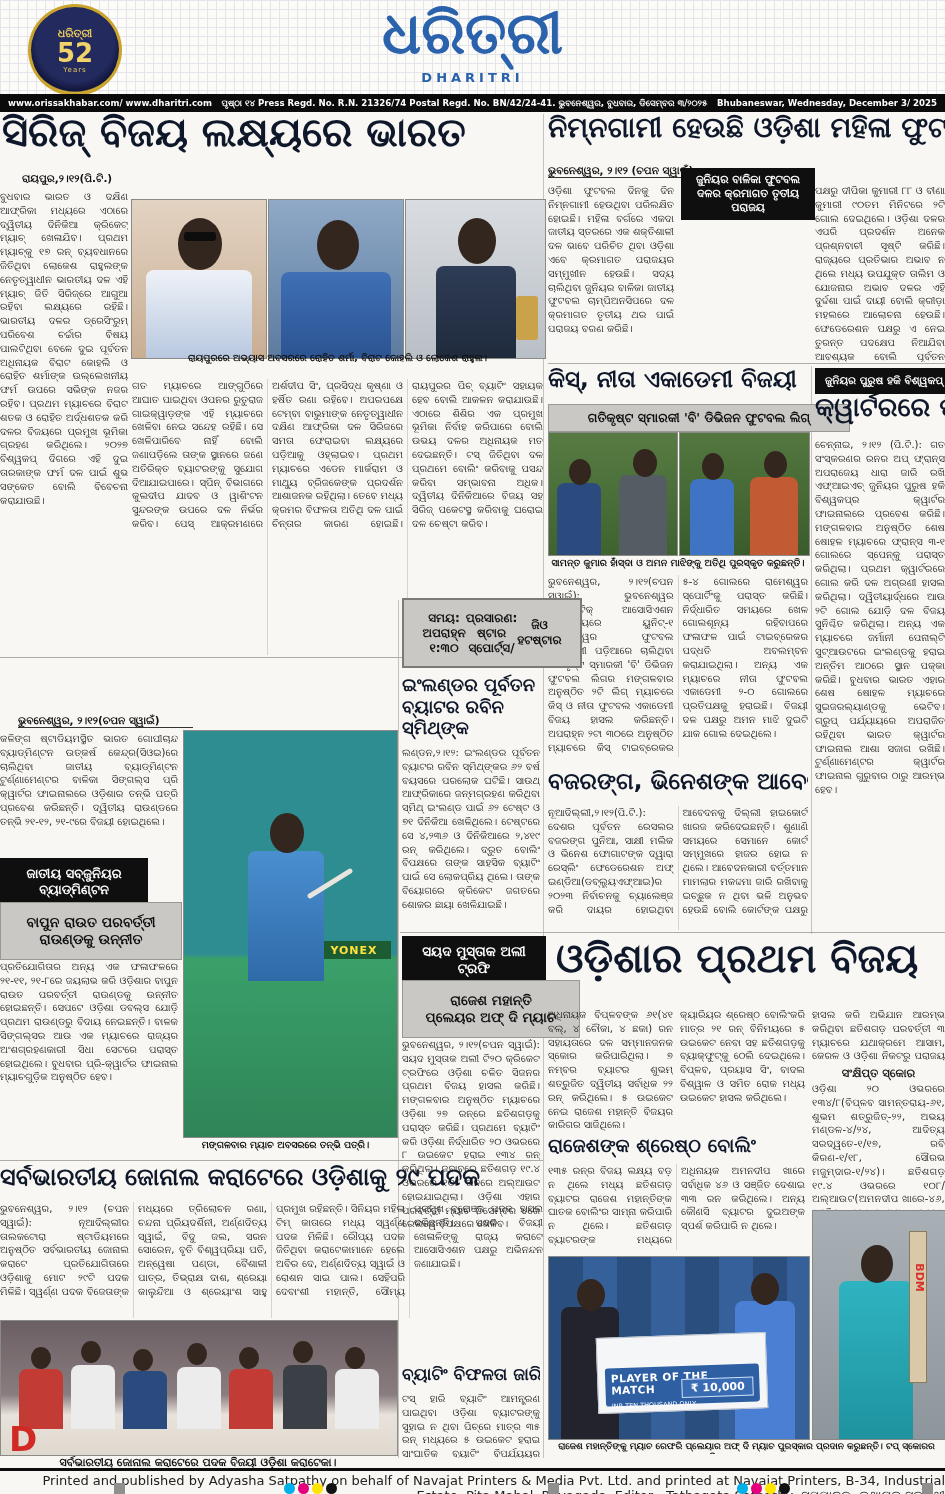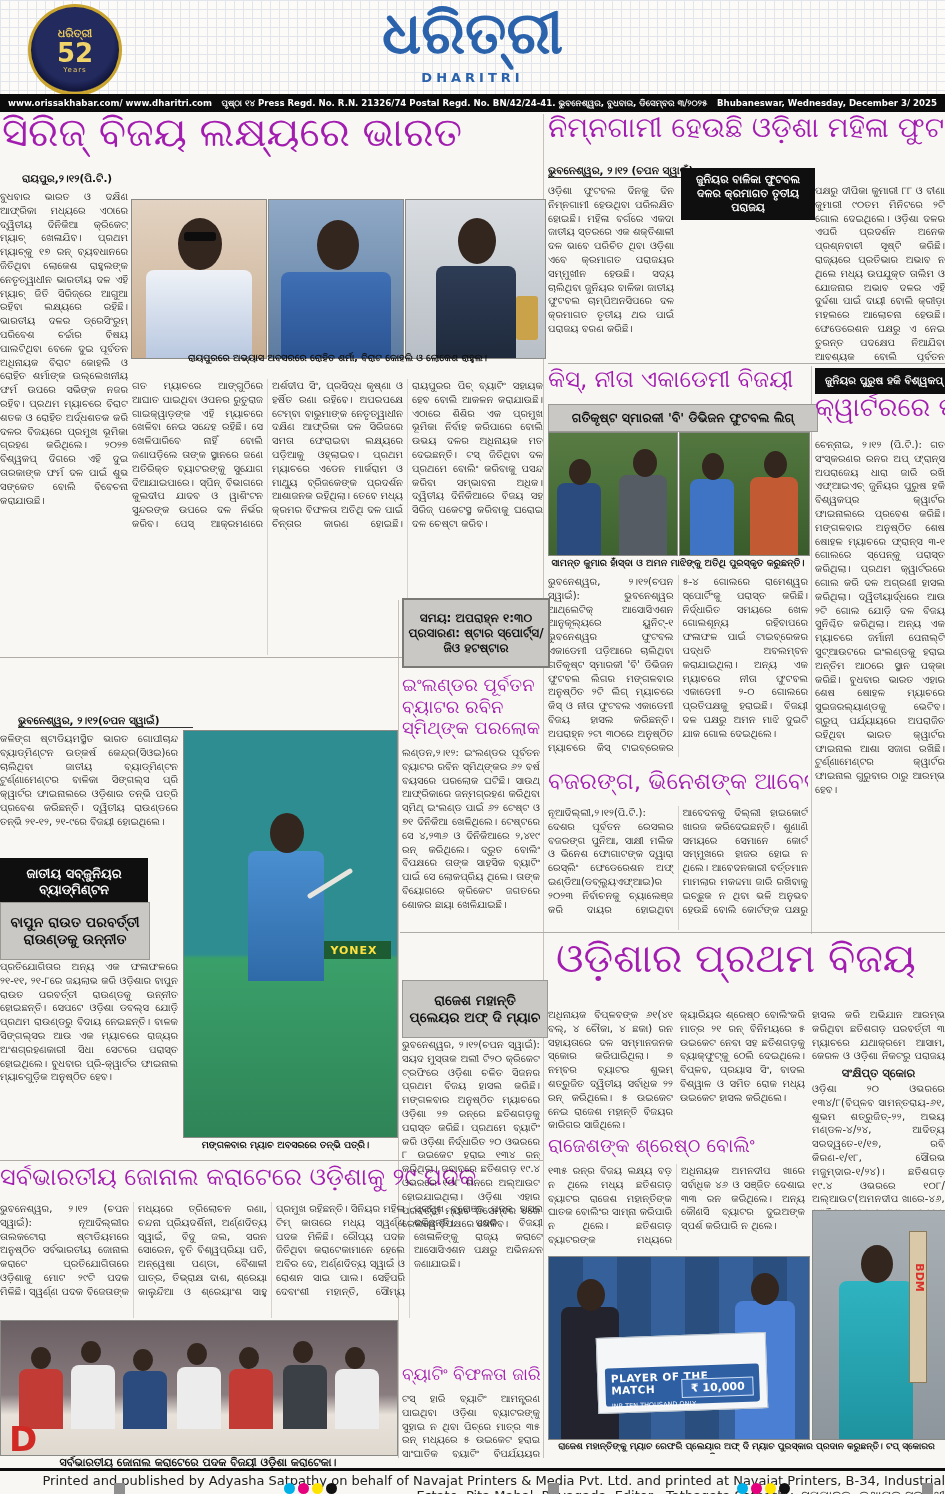--- a/index.html
+++ b/index.html
@@ -1,28 +1,28 @@
 <!DOCTYPE html>
 <html><head>
 <meta charset="utf-8">
 <style>
   html,body{margin:0;padding:0;background:#e8e6e0;}
   #page{position:relative;width:945px;height:1494px;margin:0 auto;background:#f8f7f3;overflow:hidden;
         font-family:"DejaVu Sans","Liberation Sans",sans-serif;color:#1b1b1b;}
   .abs{position:absolute;}
-  .hl{font-weight:normal;color:#a21caf;line-height:1.04;overflow:hidden;}
+  .hl{font-weight:bold;color:#0f172a;line-height:1.04;overflow:hidden;}
   .bodytxt{font-size:10px;line-height:1.38;text-align:justify;color:#222;overflow:hidden;}
   .dateline{font-weight:bold;font-size:10.5px;color:#111;white-space:nowrap;overflow:hidden;}
   .cols2{column-count:2;column-gap:9px;column-rule:1px solid #d5d3cc;}
   .cols3{column-count:3;column-gap:9px;column-rule:1px solid #d5d3cc;}
   .cols4{column-count:4;column-gap:9px;column-rule:1px solid #d5d3cc;}
   .kickblack{background:#0f0f0f;color:#fff;font-weight:bold;text-align:center;
              display:flex;align-items:center;justify-content:center;padding:2px 4px;line-height:1.25;}
   .kickgray{background:#c9c8c4;color:#0f0f0f;font-weight:bold;text-align:center;
-            display:flex;align-items:center;justify-content:center;padding:2px 4px;line-height:1.25;border:1px solid #9a9892;}
+            display:flex;align-items:center;justify-content:center;padding:2px 20px;line-height:1.25;border:1px solid #9a9892;}
   .caption{font-size:9.5px;font-weight:bold;text-align:center;color:#111;overflow:hidden;}
   .photo{border:1px solid #8a8a86;overflow:hidden;}
   .vline{background:#c4c2bb;width:1px;}
   .hline{background:#aeaca5;height:1px;}
   
   #masthead-strip{left:0;top:0;width:945px;height:94px;background:#fcfbf8;
     background-image:linear-gradient(#e2e5ec 1px,transparent 1px),linear-gradient(90deg,#e2e5ec 1px,transparent 1px);
     background-size:9px 9px;}
   .badge{left:28px;top:4px;width:88px;height:86px;border-radius:50%;
     background:radial-gradient(circle at 50% 42%,#232a5e 58%,#11153a 72%,#d4af37 74%,#b08a1e 100%);
@@ -120,21 +120,21 @@
     <div class="ph-torso" style="left:70px;top:44px;width:48px;height:78px;background:#c25b33"></div>
     <div class="ph-head" style="left:84px;top:18px;width:23px;height:27px"></div>
   </div>
   <div class="abs caption" style="left:548px;top:557px;width:260px;height:14px">ସାମନ୍ତ କୁମାର ହାଁସ୍ଦା ଓ ଅମନ ମାଝିଙ୍କୁ ଅତିଥି ପୁରସ୍କୃତ କରୁଛନ୍ତି।</div>
   <div class="abs bodytxt cols2" style="left:548px;top:575px;width:260px;height:182px">ଭୁବନେଶ୍ୱର, ୨।୧୨(ଚପନ ସ୍ୱାଇଁ): ଭୁବନେଶ୍ୱର ଆଥ୍‌ଲେଟିକ୍ ଆସୋସିଏଶନ ଆନୁକୂଲ୍ୟରେ ୟୁନିଟ୍-୧ ଭୁବନେଶ୍ୱର ଫୁଟବଲ ଏକାଡେମୀ ପଡ଼ିଆରେ ଚାଲିଥିବା ଗତିକୃଷ୍ଟ ସ୍ମାରକୀ 'ବି' ଡିଭିଜନ ଫୁଟବଲ ଲିଗର ମଙ୍ଗଳବାର ଅନୁଷ୍ଠିତ ୨ଟି ଲିଗ୍ ମ୍ୟାଚରେ କିସ୍ ଓ ନୀତା ଫୁଟବଲ ଏକାଡେମୀ ବିଜୟ ହାସଲ କରିଛନ୍ତି। ଅପରାହ୍ନ ୨ଟା ୩୦ରେ ଅନୁଷ୍ଠିତ ମ୍ୟାଚରେ କିସ୍ ଟାଇବ୍ରେକର ୫-୪ ଗୋଲରେ ରାମେଶ୍ୱର ସ୍ପୋର୍ଟିଂକୁ ପରାସ୍ତ କରିଛି। ନିର୍ଦ୍ଧାରିତ ସମୟରେ ଖେଳ ଗୋଲଶୂନ୍ୟ ରହିବାପରେ ଫଳାଫଳ ପାଇଁ ଟାଇବ୍ରେକର ପଦ୍ଧତି ଅବଲମ୍ବନ କରାଯାଇଥିଲା। ଅନ୍ୟ ଏକ ମ୍ୟାଚରେ ନୀତା ଫୁଟବଲ ଏକାଡେମୀ ୨-୦ ଗୋଲରେ ପ୍ରତିପକ୍ଷକୁ ହରାଇଛି। ବିଜୟୀ ଦଳ ପକ୍ଷରୁ ଅମନ ମାଝି ଦୁଇଟି ଯାକ ଗୋଲ ଦେଇଥିଲେ।</div>
 
   <div class="abs kickblack" style="left:815px;top:368px;width:130px;height:22px;font-size:10.5px">ଜୁନିୟର ପୁରୁଷ ହକି ବିଶ୍ୱକପ୍</div>
   <div class="abs hl" style="left:815px;top:394px;width:130px;height:38px;font-size:26px;white-space:nowrap">କ୍ୱାର୍ଟରରେ ଫ୍ରାନ୍ସ</div>
   <div class="abs bodytxt" style="left:815px;top:438px;width:130px;height:492px">ଚେନ୍ନାଇ, ୨।୧୨ (ପି.ଟି.): ଗତ ସଂସ୍କରଣର ରନର ଅପ୍ ଫ୍ରାନ୍ସ ଅପରାଜେୟ ଧାରା ଜାରି ରଖି ଏଫ୍‌ଆଇଏଚ୍ ଜୁନିୟର ପୁରୁଷ ହକି ବିଶ୍ୱକପ୍‌ର କ୍ୱାର୍ଟର ଫାଇନାଲରେ ପ୍ରବେଶ କରିଛି। ମଙ୍ଗଳବାର ଅନୁଷ୍ଠିତ ଶେଷ ଷୋହଳ ମ୍ୟାଚରେ ଫ୍ରାନ୍ସ ୩-୧ ଗୋଲରେ ସ୍ପେନ୍‌କୁ ପରାସ୍ତ କରିଥିଲା। ପ୍ରଥମ କ୍ୱାର୍ଟରରେ ଗୋଲ କରି ଦଳ ଅଗ୍ରଣୀ ହାସଲ କରିଥିଲା। ଦ୍ୱିତୀୟାର୍ଦ୍ଧରେ ଆଉ ୨ଟି ଗୋଲ ଯୋଡ଼ି ଦଳ ବିଜୟ ସୁନିଶ୍ଚିତ କରିଥିଲା। ଅନ୍ୟ ଏକ ମ୍ୟାଚରେ ଜର୍ମାନୀ ପେନାଲ୍ଟି ସୁଟ୍‌ଆଉଟରେ ଇଂଲଣ୍ଡକୁ ହରାଇ ଅନ୍ତିମ ଆଠରେ ସ୍ଥାନ ପକ୍କା କରିଛି। ବୁଧବାର ଭାରତ ଏହାର ଶେଷ ଷୋହଳ ମ୍ୟାଚରେ ସୁଇଜରଲ୍ୟାଣ୍ଡକୁ ଭେଟିବ। ଗ୍ରୁପ୍ ପର୍ଯ୍ୟାୟରେ ଅପରାଜିତ ରହିଥିବା ଭାରତ କ୍ୱାର୍ଟର ଫାଇନାଲ ଆଶା ସଜାଗ ରଖିଛି। ଟୁର୍ଣ୍ଣାମେଣ୍ଟର କ୍ୱାର୍ଟର ଫାଇନାଲ ଗୁରୁବାର ଠାରୁ ଆରମ୍ଭ ହେବ।</div>
 
-  <div class="abs kickgray" style="left:402px;top:598px;width:136px;height:62px;font-size:12px;flex-direction:column;border:2px solid #7c7a74">
+  <div class="abs kickgray" style="left:402px;top:598px;width:136px;height:62px;font-size:12px;border:2px solid #7c7a74">
     <div>ସମୟ: ଅପରାହ୍ନ ୧:୩୦</div>
     <div>ପ୍ରସାରଣ: ଷ୍ଟାର ସ୍ପୋର୍ଟ୍ସ/</div>
     <div>ଜିଓ ହଟଷ୍ଟାର</div>
   </div>
 
   <div class="abs hl" style="left:402px;top:674px;width:138px;height:66px;font-size:18px;line-height:1.2">ଇଂଲଣ୍ଡର ପୂର୍ବତନ ବ୍ୟାଟର ରବିନ ସ୍ମିଥ୍‌ଙ୍କ ପରଲୋକ</div>
   <div class="abs bodytxt" style="left:402px;top:746px;width:138px;height:184px">ଲଣ୍ଡନ,୨।୧୨: ଇଂଲଣ୍ଡର ପୂର୍ବତନ ବ୍ୟାଟର ରବିନ ସ୍ମିଥ୍‌ଙ୍କର ୬୨ ବର୍ଷ ବୟସରେ ପରଲୋକ ଘଟିଛି। ସାଉଥ୍ ଆଫ୍ରିକାରେ ଜନ୍ମଗ୍ରହଣ କରିଥିବା ସ୍ମିଥ୍ ଇଂଲଣ୍ଡ ପାଇଁ ୬୨ ଟେଷ୍ଟ ଓ ୭୧ ଦିନିକିଆ ଖେଳିଥିଲେ। ଟେଷ୍ଟରେ ସେ ୪,୨୩୬ ଓ ଦିନିକିଆରେ ୨,୪୧୯ ରନ୍ କରିଥିଲେ। ଦ୍ରୁତ ବୋଲିଂ ବିପକ୍ଷରେ ତାଙ୍କ ସାହସିକ ବ୍ୟାଟିଂ ପାଇଁ ସେ ଲୋକପ୍ରିୟ ଥିଲେ। ତାଙ୍କ ବିୟୋଗରେ କ୍ରିକେଟ ଜଗତରେ ଶୋକର ଛାୟା ଖେଳିଯାଇଛି।</div>
 
   <div class="abs hl" style="left:548px;top:770px;width:260px;height:32px;font-size:23px;white-space:nowrap">ବଜରଙ୍ଗ, ଭିନେଶଙ୍କ ଆବେଦନ ଖାରଜ</div>
   <div class="abs bodytxt cols2" style="left:548px;top:806px;width:260px;height:124px">ନୂଆଦିଲ୍ଲୀ,୨।୧୨(ପି.ଟି.): ଦେଶର ପୂର୍ବତନ ରେସଲର ବଜରଙ୍ଗ ପୁନିଆ, ସାକ୍ଷୀ ମଲିକ ଓ ଭିନେଶ ଫୋଗାଟଙ୍କ ଦ୍ୱାରା ରେସ୍ଲିଂ ଫେଡେରେଶନ ଅଫ୍ ଇଣ୍ଡିଆ(ଡବ୍ଲ୍ୟୁଏଫ୍‌ଆଇ)ର ୨୦୨୩ ନିର୍ବାଚନକୁ ଚ୍ୟାଲେଞ୍ଜ କରି ଦାୟର ହୋଇଥିବା ଆବେଦନକୁ ଦିଲ୍ଲୀ ହାଇକୋର୍ଟ ଖାରଜ କରିଦେଇଛନ୍ତି। ଶୁଣାଣି ସମୟରେ ସେମାନେ କୋର୍ଟ ସମ୍ମୁଖରେ ହାଜର ହୋଇ ନ ଥିଲେ। ଆବେଦନକାରୀ ବର୍ତ୍ତମାନ ମାମଲାର ମକଦ୍ଦମା ଜାରି ରଖିବାକୁ ଇଚ୍ଛୁକ ନ ଥିବା ଭଳି ଅନୁଭବ ହେଉଛି ବୋଲି କୋର୍ଟଙ୍କ ପକ୍ଷରୁ ଜାରି କରାଯାଇଥିବା ନିର୍ଦ୍ଦେଶରେ କୁହାଯାଇଛି। ୨୦୨୩ ଡିସେମ୍ବରରେ ଅନୁଷ୍ଠିତ ନିର୍ବାଚନରେ ସଞ୍ଜୟ ସିଂ ସଭାପତି ନିର୍ବାଚିତ ହୋଇଥିଲେ।</div>
@@ -167,20 +167,21 @@
     <div class="ph-torso" style="left:70px;top:44px;width:44px;height:64px;background:#ececec"></div>
     <div class="ph-torso" style="left:122px;top:50px;width:44px;height:58px;background:#2b4b7e"></div>
     <div class="ph-torso" style="left:176px;top:46px;width:44px;height:62px;background:#ececec"></div>
     <div class="ph-torso" style="left:228px;top:48px;width:44px;height:60px;background:#c23b34"></div>
     <div class="ph-torso" style="left:282px;top:44px;width:44px;height:64px;background:#3b3f46"></div>
     <div class="ph-torso" style="left:334px;top:48px;width:44px;height:60px;background:#ececec"></div>
     <div class="bannerD" style="left:8px;bottom:-4px">D</div>
   </div>
   <div class="abs caption" style="left:0;top:1456px;width:396px;height:12px;font-size:11px">ସର୍ବଭାରତୀୟ ଜୋନାଲ କରାଟେରେ ପଦକ ବିଜୟୀ ଓଡ଼ିଶା କରାଟେକା।</div>
 
+  <div class="abs kickblack" style="left:402px;top:936px;width:136px;height:44px;font-size:13.5px">ସୟଦ ମୁସ୍ତାକ ଅଲୀ ଟ୍ରଫି</div>
   <div class="abs kickgray" style="left:402px;top:980px;width:136px;height:52px;font-size:13.5px">ରାଜେଶ ମହାନ୍ତି ପ୍ଲେୟର ଅଫ୍ ଦି ମ୍ୟାଚ</div>
   <div class="abs hl" style="left:556px;top:938px;width:389px;height:62px;font-size:40px;white-space:nowrap">ଓଡ଼ିଶାର ପ୍ରଥମ ବିଜୟ</div>
   <div class="abs bodytxt" style="left:402px;top:1038px;width:138px;height:322px">ଭୁବନେଶ୍ୱର, ୨।୧୨(ଚପନ ସ୍ୱାଇଁ): ସୟଦ ମୁସ୍ତାକ ଅଲୀ ଟି୨୦ କ୍ରିକେଟ ଟ୍ରଫିରେ ଓଡ଼ିଶା ଚଳିତ ସିଜନର ପ୍ରଥମ ବିଜୟ ହାସଲ କରିଛି। ମଙ୍ଗଳବାର ଅନୁଷ୍ଠିତ ମ୍ୟାଚରେ ଓଡ଼ିଶା ୨୭ ରନ୍‌ରେ ଛତିଶଗଡ଼କୁ ପରାସ୍ତ କରିଛି। ପ୍ରଥମେ ବ୍ୟାଟିଂ କରି ଓଡ଼ିଶା ନିର୍ଦ୍ଧାରିତ ୨୦ ଓଭରରେ ୮ ଉଇକେଟ ହରାଇ ୧୩୪ ରନ୍ କରିଥିଲା। ଜବାବରେ ଛତିଶଗଡ଼ ୧୯.୪ ଓଭରରେ ୧୦୮ ରନରେ ଅଲ୍‌ଆଉଟ ହୋଇଯାଇଥିଲା। ଓଡ଼ିଶା ଏହାର ପରବର୍ତ୍ତୀ ମ୍ୟାଚ ଡିସେମ୍ବର ୪ରେ ରେଲୱେ ବିପକ୍ଷରେ ଖେଳିବ।</div>
   <div class="abs bodytxt" style="left:548px;top:1008px;width:125px;height:124px">ଅଧିନାୟକ ବିପ୍ଳବଙ୍କ ୬୧(୪୧ ବଲ୍, ୪ ଚୌକା, ୪ ଛକା) ରନ ସହାୟତାରେ ଦଳ ସମ୍ମାନଜନକ ସ୍କୋର କରିପାରିଥିଲା। ୭ ନମ୍ବର ବ୍ୟାଟର ଶୁଭମ୍ ଶତ୍ରୁଜିତ ଦ୍ୱିତୀୟ ସର୍ବାଧିକ ୨୨ ରନ୍ କରିଥିଲେ। ୫ ଉଇକେଟ ନେଇ ରାଜେଶ ମହାନ୍ତି ବିଜୟର କାରିଗର ସାଜିଥିଲେ।</div>
   <div class="abs bodytxt" style="left:680px;top:1008px;width:125px;height:124px">କ୍ୟାରିୟର ଶ୍ରେଷ୍ଠ ବୋଲିଂକରି ମାତ୍ର ୨୧ ରନ୍ ବିନିମୟରେ ୫ ଉଇକେଟ ନେବା ସହ ଛତିଶଗଡ଼କୁ ବ୍ୟାକ୍‌ଫୁଟ୍‌କୁ ଠେଲି ଦେଇଥିଲେ। ବିପ୍ଳବ, ପ୍ରୟାସ ସିଂ, ବାଦଲ ବିଶ୍ୱାଳ ଓ ସମିତ ରୋକ ମଧ୍ୟ ଉଇକେଟ ହାସଲ କରିଥିଲେ।</div>
   <div class="abs bodytxt" style="left:812px;top:1008px;width:133px;height:56px">ହାସଲ କରି ଅଭିଯାନ ଆରମ୍ଭ କରିଥିବା ଛତିଶଗଡ଼ ପରବର୍ତ୍ତୀ ୩ ମ୍ୟାଚରେ ଯଥାକ୍ରମେ ଆସାମ, କେରଳ ଓ ଓଡ଼ିଶା ନିକଟରୁ ପରାଜୟ ସ୍ୱାଦ ଚାଖିଛି।</div>
   <div class="abs" style="left:812px;top:1066px;width:133px;text-align:center;font-weight:bold;font-size:11.5px">ସଂକ୍ଷିପ୍ତ ସ୍କୋର</div>
   <div class="abs bodytxt" style="left:812px;top:1082px;width:133px;height:128px;letter-spacing:.2px">ଓଡ଼ିଶା ୨୦ ଓଭରରେ ୧୩୪/୮(ବିପ୍ଳବ ସାମନ୍ତରାୟ-୬୧, ଶୁଭମ ଶତ୍ରୁଜିତ୍-୨୨, ଅଭୟ ମଣ୍ଡଳ-୪/୨୪, ଆଦିତ୍ୟ ସରଦ୍ୱତେ-୧/୧୭, ରବି କିରଣ-୧/୧୮, ସୌରଭ ମଜୁମ୍‌ଦାର-୧/୨୪)। ଛତିଶଗଡ଼ ୧୯.୪ ଓଭରରେ ୧୦୮/ଅଲ୍‌ଆଉଟ(ଅମନଦୀପ ଖାରେ-୪୬, ସଞ୍ଜିତ ଦେଶାଇ-୩୩, ରାଜେଶ ମହାନ୍ତି-୫/୨୧, ବିପ୍ଳବ ସାମନ୍ତରାୟ-୨/୨୩, ପ୍ରୟାସ ସିଂ-୨/୧୯, ବାଦଲ ବିଶ୍ୱାଳ-୧/୧୧)।</div>
   <div class="abs hl" style="left:548px;top:1136px;width:257px;height:26px;font-size:19px;white-space:nowrap">ରାଜେଶଙ୍କ ଶ୍ରେଷ୍ଠ ବୋଲିଂ</div>
   <div class="abs bodytxt cols2" style="left:548px;top:1164px;width:257px;height:86px">୧୩୫ ରନ୍‌ର ବିଜୟ ଲକ୍ଷ୍ୟ ବଡ଼ ନ ଥିଲେ ମଧ୍ୟ ଛତିଶଗଡ଼ ବ୍ୟାଟର ରାଜେଶ ମହାନ୍ତିଙ୍କ ଘାତକ ବୋଲିଂର ସାମ୍ନା କରିପାରି ନ ଥିଲେ। ଛତିଶଗଡ଼ ବ୍ୟାଟରଙ୍କ ମଧ୍ୟରେ ଅଧିନାୟକ ଅମନଦୀପ ଖାରେ ସର୍ବାଧିକ ୪୬ ଓ ସଞ୍ଜିତ ଦେଶାଇ ୩୩ ରନ କରିଥିଲେ। ଅନ୍ୟ କୌଣସି ବ୍ୟାଟର ଦୁଇଅଙ୍କ ସ୍ପର୍ଶ କରିପାରି ନ ଥିଲେ।</div>

